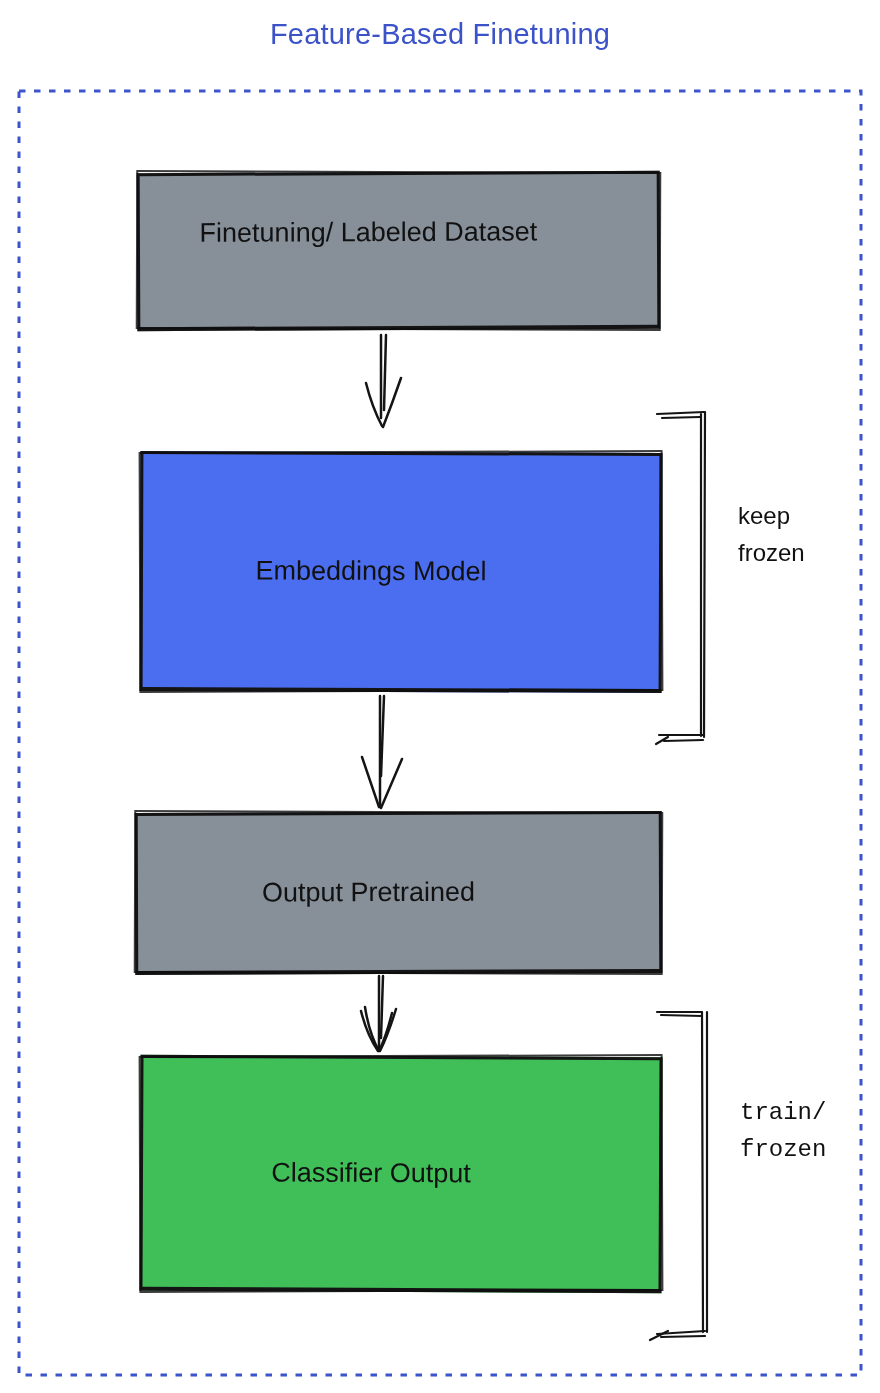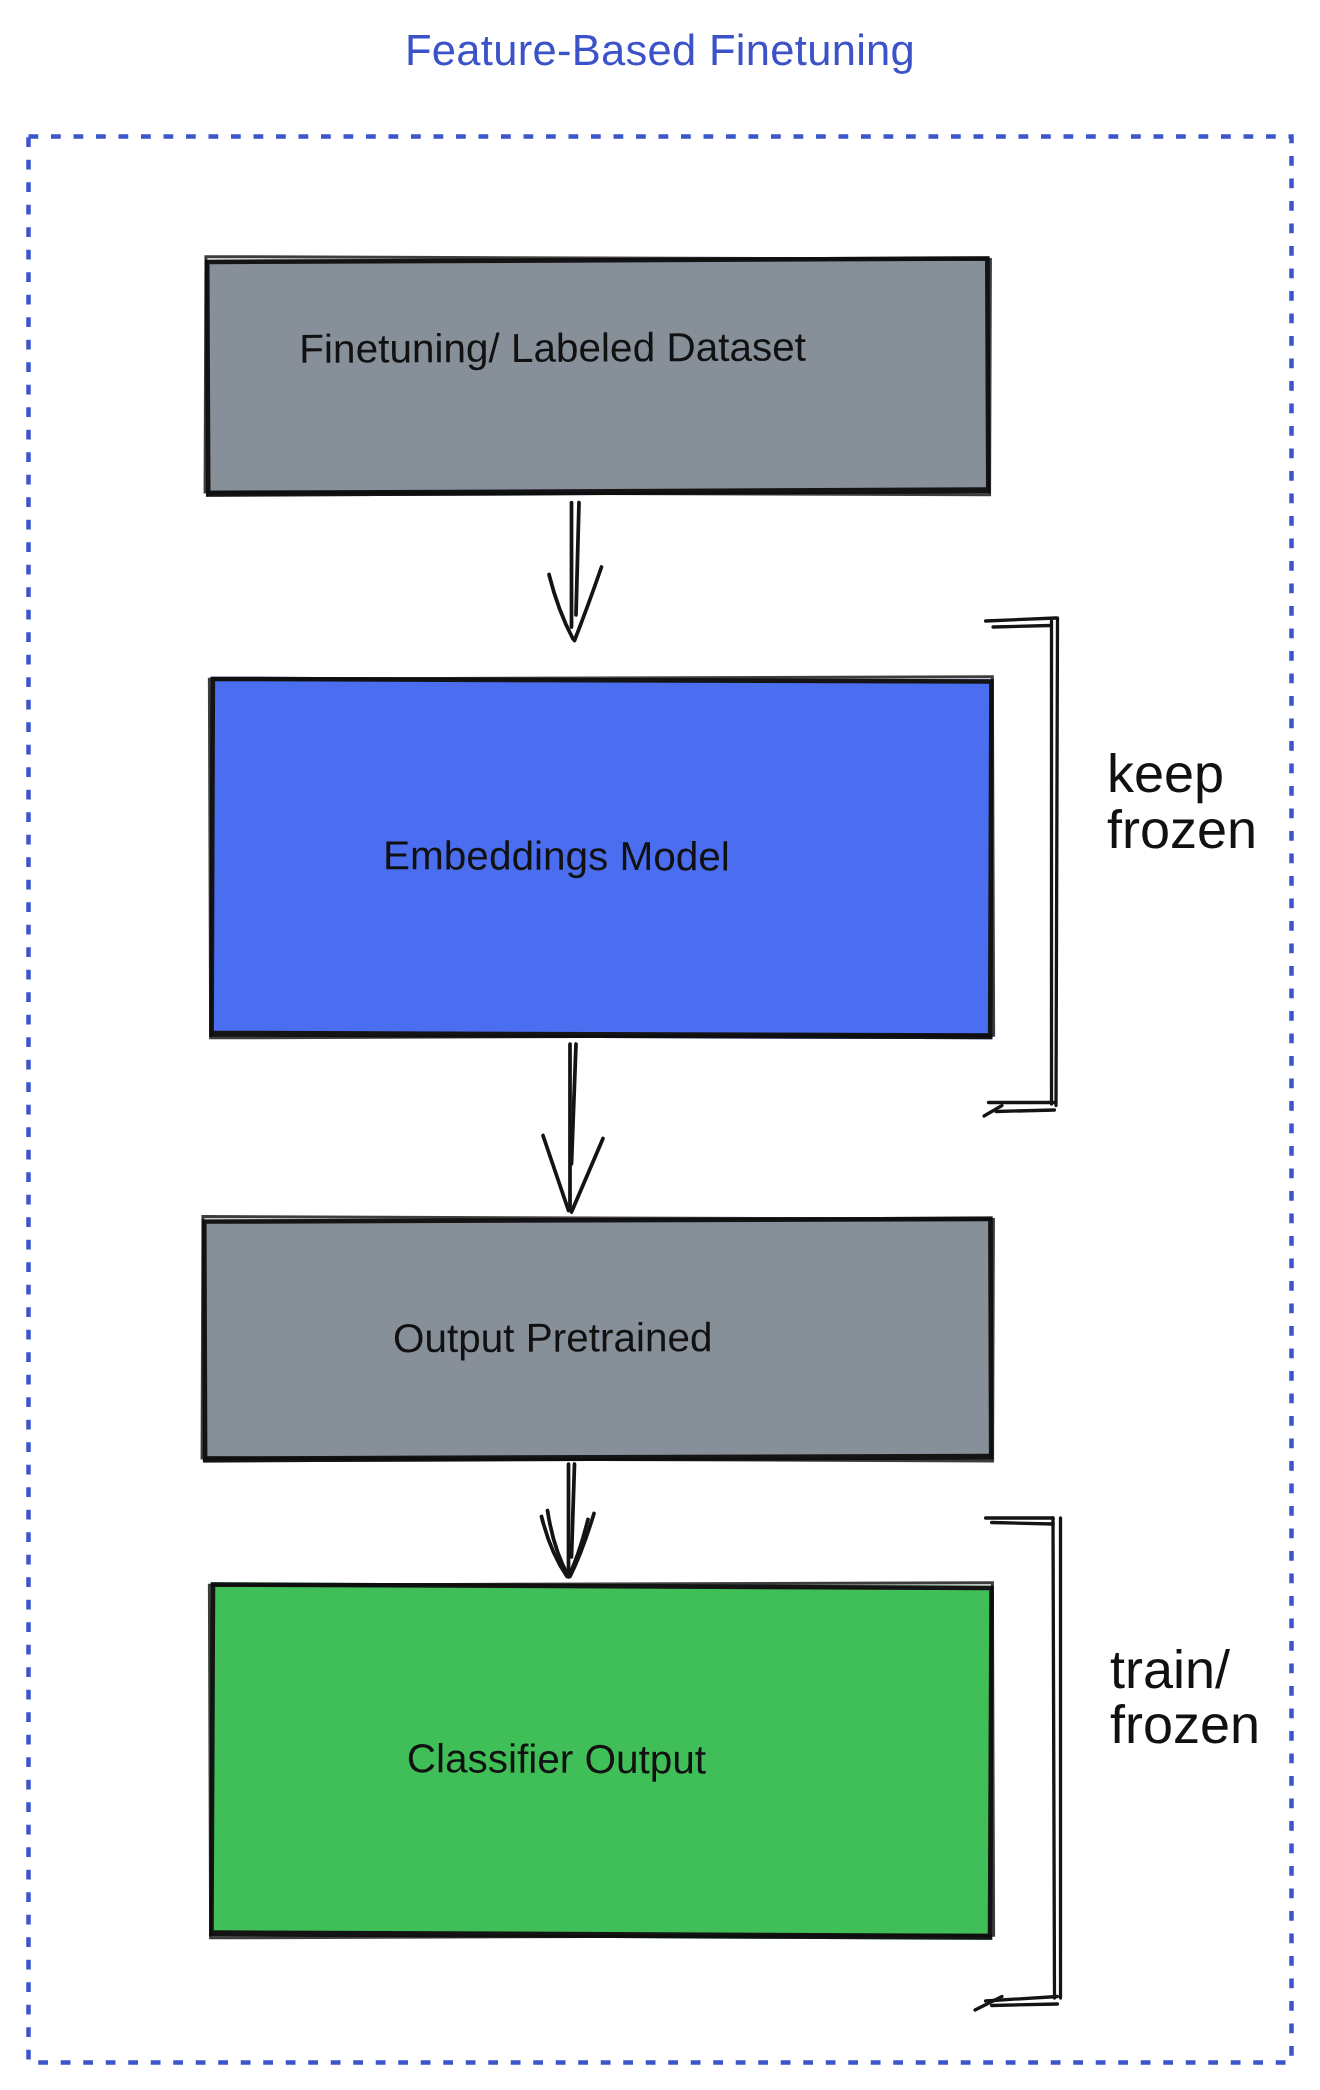--- a/index.html
+++ b/index.html
@@ -78,27 +78,27 @@
   .node-classifier {
     left: 140px; top: 1056px; width: 522px; height: 236px;
     background: #40bf58;
     transform: rotate(0.25deg);
   }
   .node-classifier::after { transform: rotate(-0.45deg); }
 
   .side-label {
     position: absolute;
     color: #111111;
-    font-size: 36px;
+    font-size: 24px;
     line-height: 37px;
     white-space: nowrap;
   }
   .side-label span { display: block; }
   .label-keep-frozen { left: 738px; top: 497px; }
-  .label-train-update { left: 740px; top: 1094px; }
+  .label-train-update { left: 740px; top: 1094px; font-family: Liberation Mono, monospace; }
 </style>
 </head>
 <body>
 
 <div class="stage">
 
   <div class="title">Feature-Based Finetuning</div>
 
   <svg class="svg-layer" viewBox="0 0 880 1393" xmlns="http://www.w3.org/2000/svg">
 

